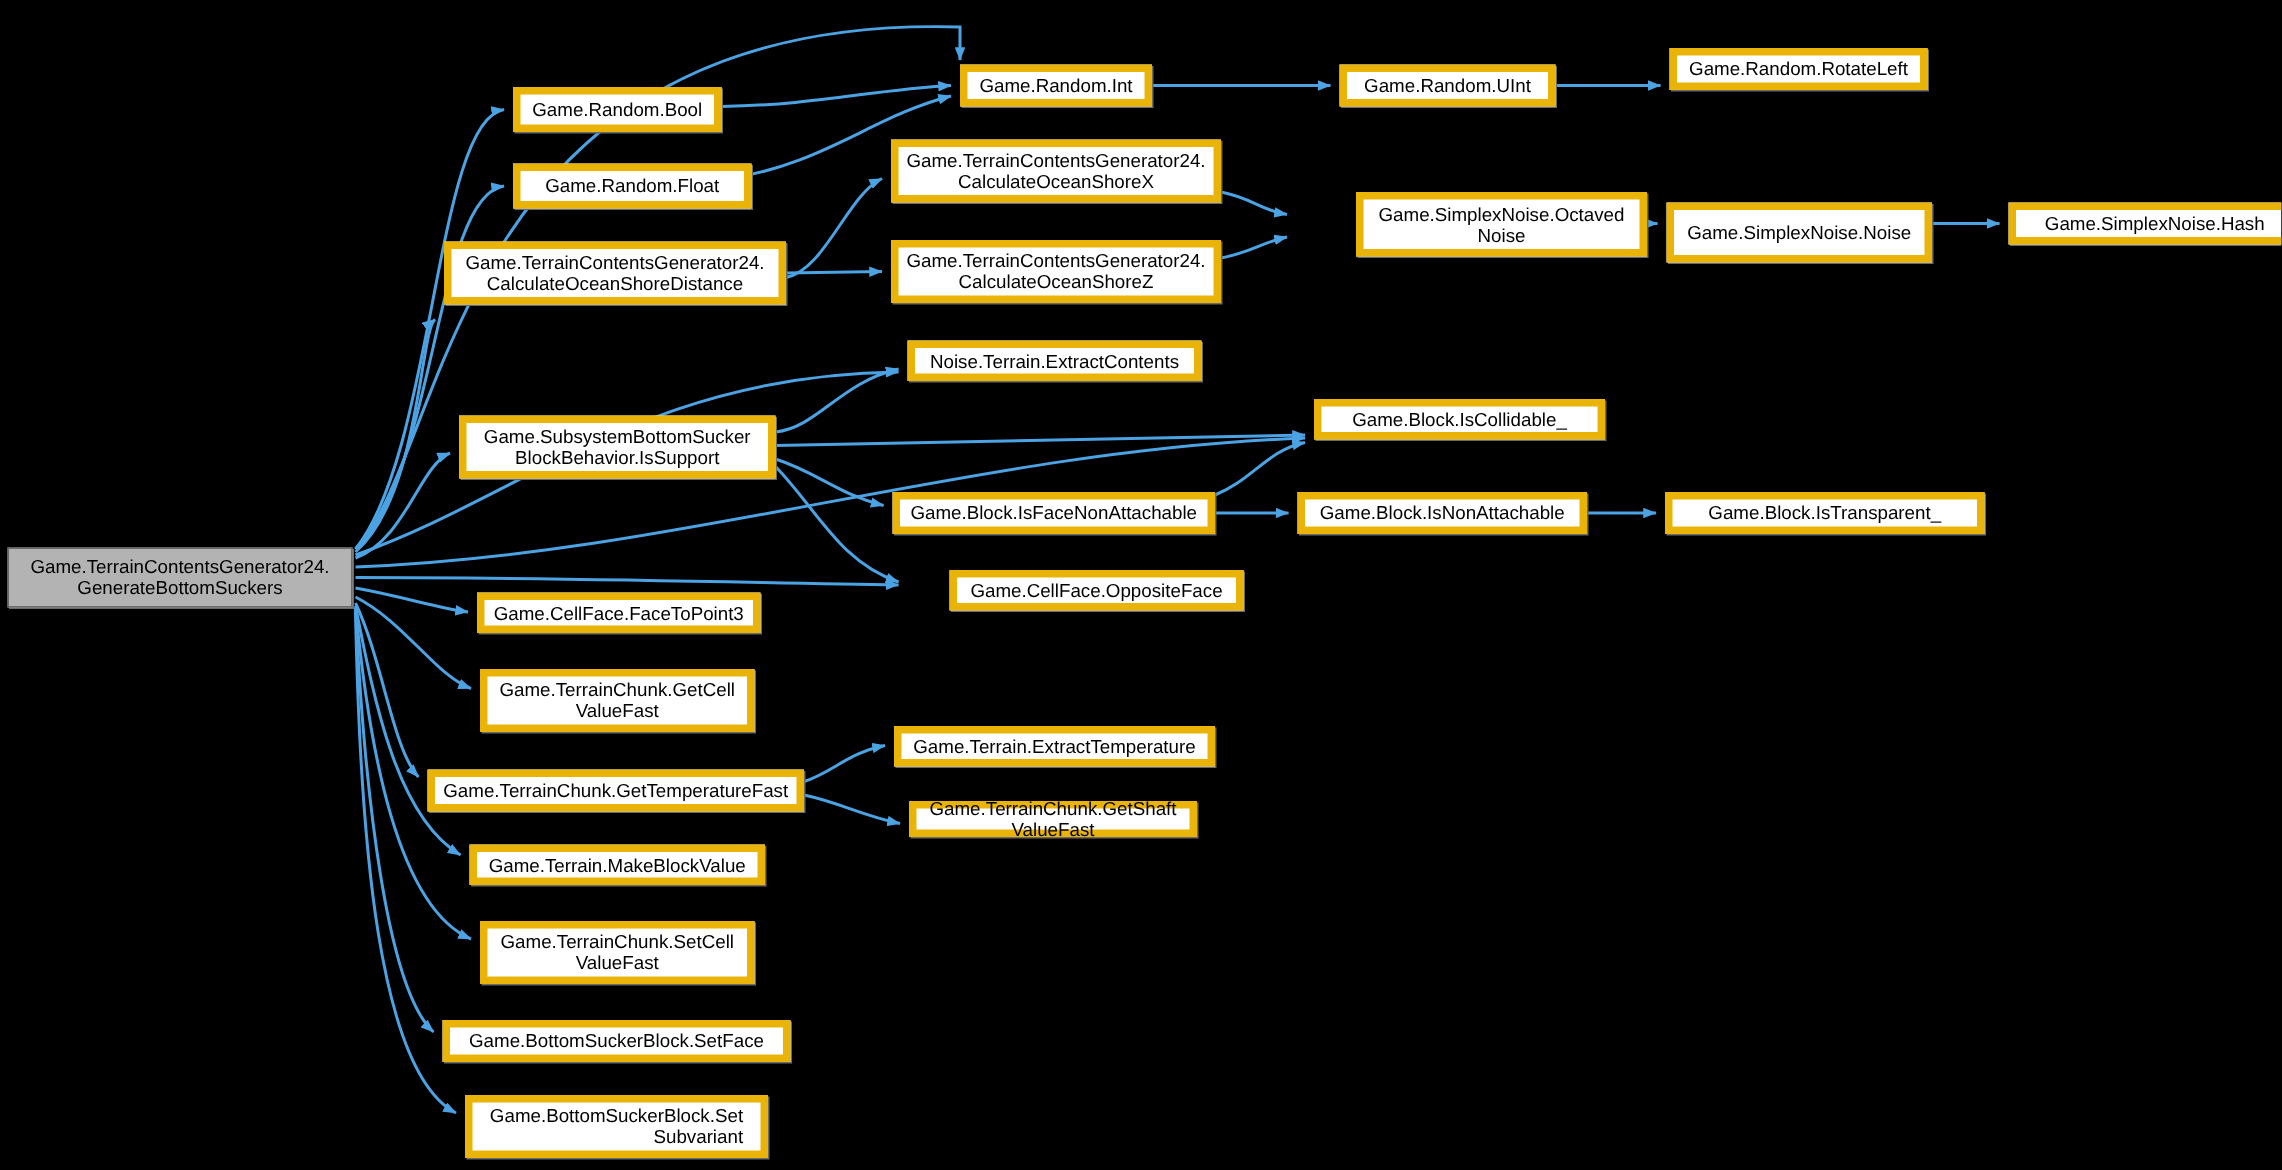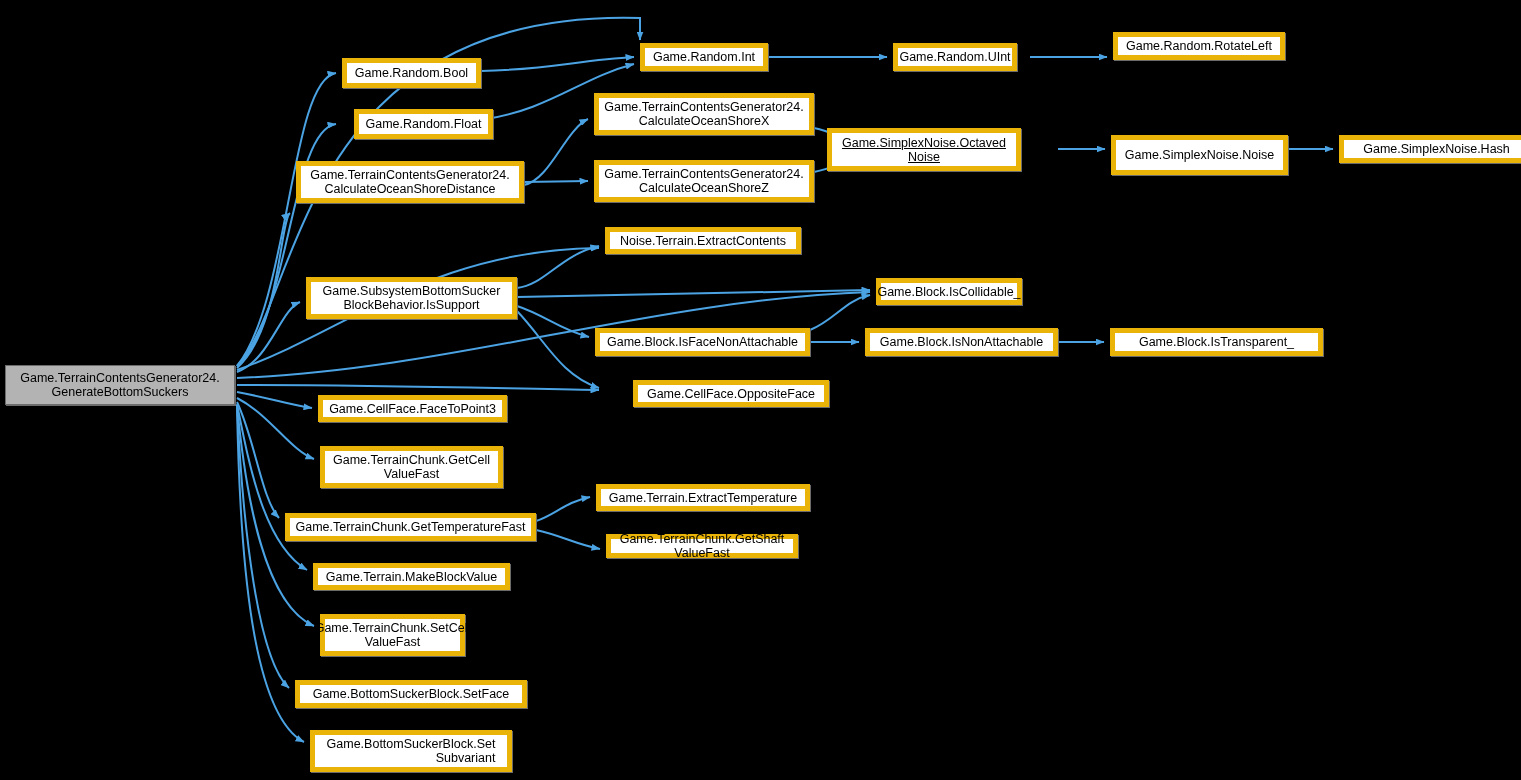--- a/index.html
+++ b/index.html
@@ -63,21 +63,21 @@
       </g>
   </svg>
   <div id="node-layer">
       <div class="node root" style="left: 5px; top: 365px; width: 230px; height: 40px;">
         <span>Game.TerrainContentsGenerator24.
 GenerateBottomSuckers</span>
       </div>
       <div class="node" style="left: 342px; top: 58px; width: 139px; height: 30px;">
         <span>Game.Random.Bool</span>
       </div>
-      <div class="node" style="left: 342px; top: 109px; width: 139px; height: 30px; margin-left: 12px;">
+      <div class="node" style="left: 342px; top: 109px; width: 159px; height: 30px;">
         <span>Game.Random.Float</span>
       </div>
       <div class="node" style="left: 296px; top: 161px; width: 228px; height: 42px;">
         <span>Game.TerrainContentsGenerator24.
 CalculateOceanShoreDistance</span>
       </div>
       <div class="node" style="left: 318px; top: 395px; width: 189px; height: 27px;">
         <span>Game.CellFace.FaceToPoint3</span>
       </div>
       <div class="node" style="left: 306px; top: 277px; width: 211px; height: 42px;">
@@ -87,21 +87,21 @@
       <div class="node" style="left: 320px; top: 446px; width: 183px; height: 42px;">
         <span>Game.TerrainChunk.GetCell
 ValueFast</span>
       </div>
       <div class="node" style="left: 285px; top: 513px; width: 251px; height: 28px;">
         <span>Game.TerrainChunk.GetTemperatureFast</span>
       </div>
       <div class="node" style="left: 313px; top: 563px; width: 197px; height: 27px;">
         <span>Game.Terrain.MakeBlockValue</span>
       </div>
-      <div class="node" style="left: 320px; top: 614px; width: 145px; height: 42px;">
+      <div class="node" style="left: 320px; top: 614px; width: 183px; height: 42px;">
         <span>Game.TerrainChunk.SetCell
 ValueFast</span>
       </div>
       <div class="node" style="left: 295px; top: 680px; width: 232px; height: 28px;">
         <span>Game.BottomSuckerBlock.SetFace</span>
       </div>
       <div class="node" style="left: 310px; top: 730px; width: 202px; height: 42px; text-align: right;">
         <span>Game.BottomSuckerBlock.Set
 Subvariant</span>
       </div>
@@ -125,28 +125,28 @@
       <div class="node" style="left: 633px; top: 380px; width: 196px; height: 27px;">
         <span>Game.CellFace.OppositeFace</span>
       </div>
       <div class="node" style="left: 596px; top: 484px; width: 214px; height: 27px;">
         <span>Game.Terrain.ExtractTemperature</span>
       </div>
       <div class="node" style="left: 606px; top: 534px; width: 192px; height: 24px;">
         <span>Game.TerrainChunk.GetShaft
 ValueFast</span>
       </div>
-      <div class="node" style="left: 893px; top: 43px; width: 124px; height: 28px; text-align: right;">
+      <div class="node" style="left: 893px; top: 43px; width: 144px; height: 28px; text-align: right;">
         <span>Game.Random.UInt</span>
       </div>
-      <div class="node" style="left: 827px; top: 128px; width: 194px; height: 43px; text-decoration: underline;">
+      <div class="node" style="left: 904px; top: 128px; width: 194px; height: 43px;">
         <span>Game.SimplexNoise.Octaved
 Noise</span>
       </div>
-      <div class="node" style="left: 876px; top: 278px; width: 146px; height: 27px;">
+      <div class="node" style="left: 876px; top: 266px; width: 194px; height: 27px;">
         <span>Game.Block.IsCollidable_</span>
       </div>
       <div class="node" style="left: 865px; top: 328px; width: 193px; height: 28px;">
         <span>Game.Block.IsNonAttachable</span>
       </div>
       <div class="node" style="left: 1113px; top: 32px; width: 172px; height: 28px;">
         <span>Game.Random.RotateLeft</span>
       </div>
       <div class="node" style="left: 1111px; top: 135px; width: 177px; height: 40px;">
         <span>Game.SimplexNoise.Noise</span>

